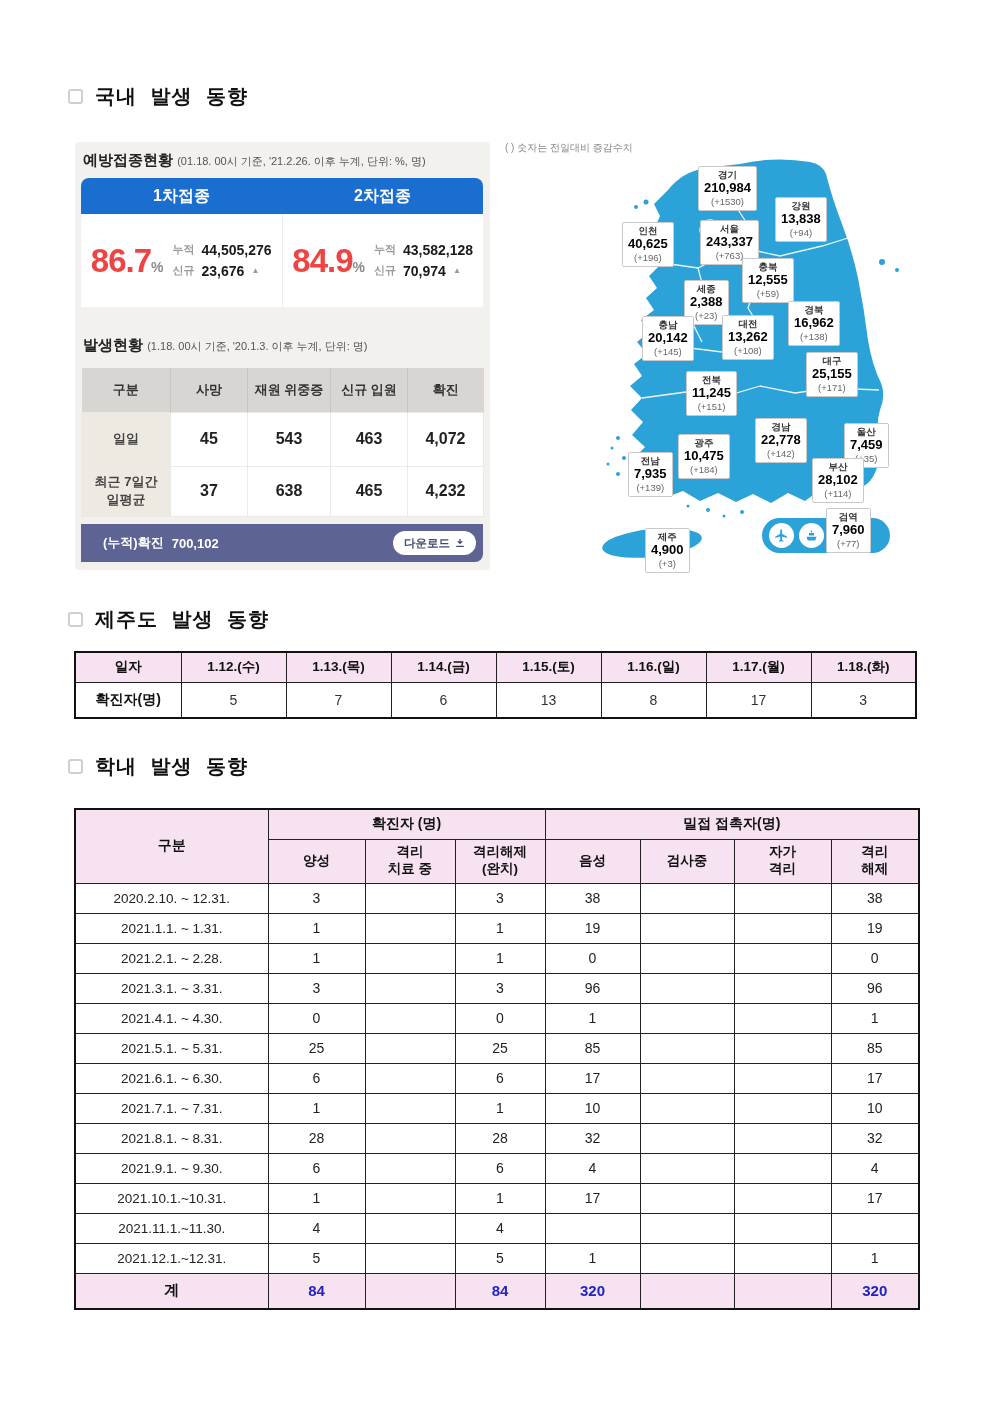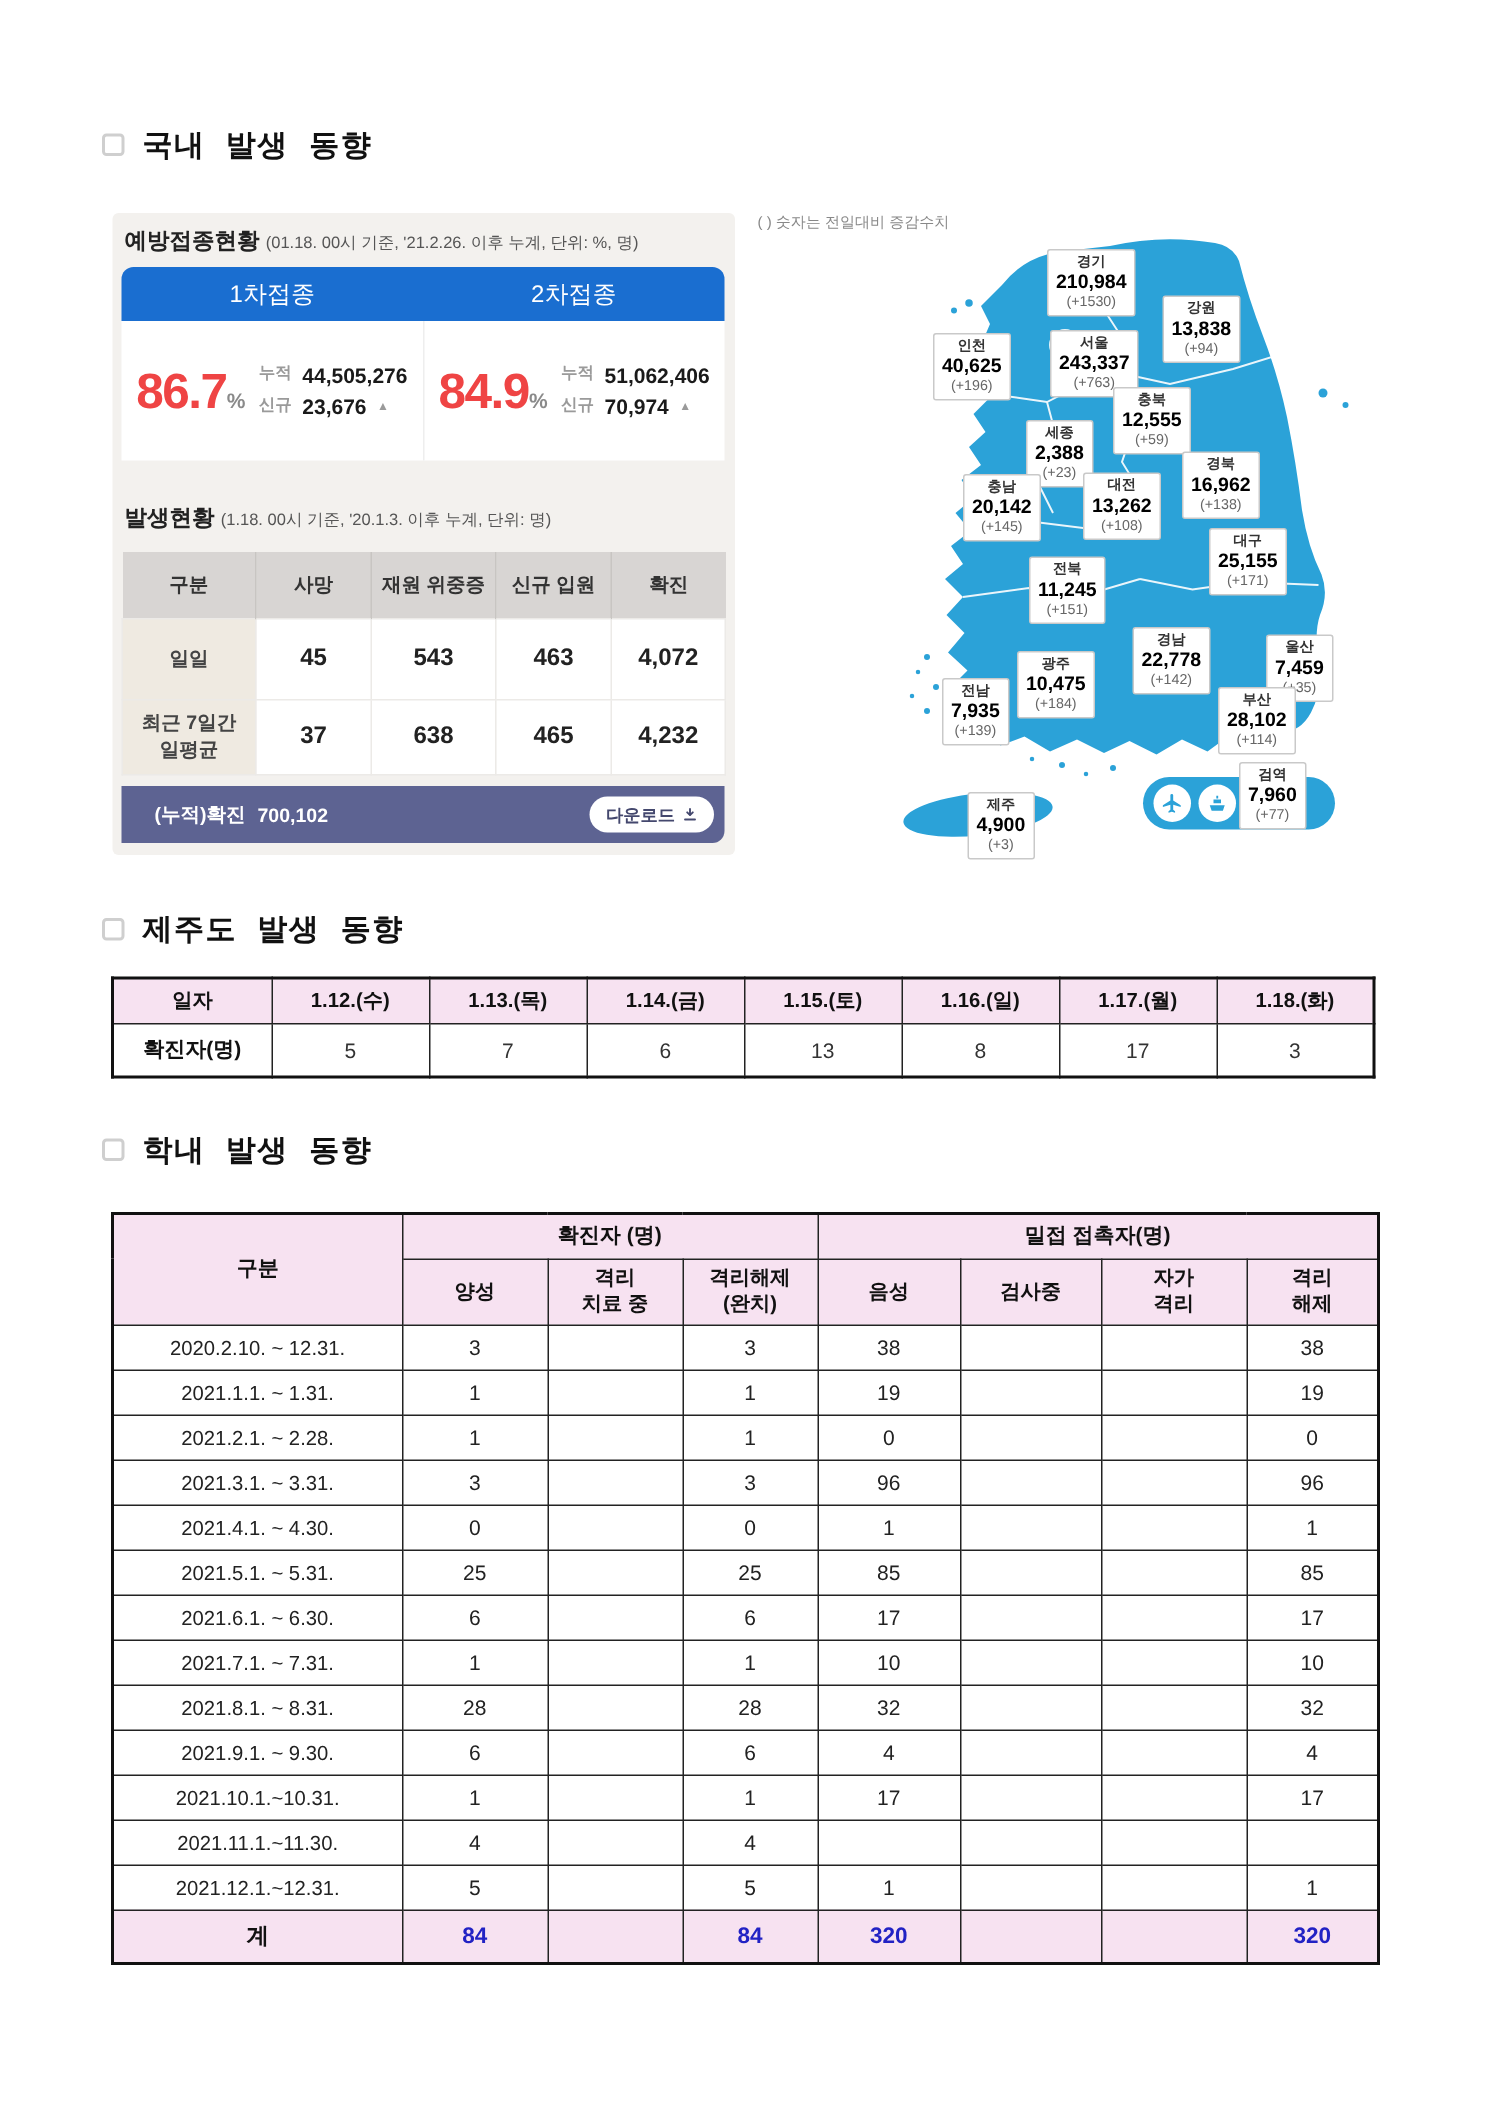--- a/index.html
+++ b/index.html
@@ -10,21 +10,21 @@
   .sec-title { position:absolute; left:68px; display:flex; align-items:center; gap:12px; }
   .chk { width:15px; height:15px; border:2px solid #cfcfcf; border-radius:3px; background:#fff; flex:0 0 auto; }
   .sec-text { font-size:20px; font-weight:800; color:#111; letter-spacing:1px; word-spacing:7px; }
 
   
   .vax-panel { position:absolute; left:75px; top:142px; width:415px; height:428px; background:#f3f1ee; border-radius:4px; }
   .vax-head { position:absolute; left:8px; top:9px; width:400px; font-size:15px; color:#222; }
   .vax-head b { font-weight:800; font-size:15px; }
   .vax-head .note { font-size:11px; color:#555; font-weight:400; }
   .vax-bar { position:absolute; left:6px; top:36px; width:402px; height:36px; background:#1a6ed0; border-radius:8px 8px 0 0; display:flex; }
-  .vax-tab { flex:1; display:flex; align-items:center; justify-content:center; color:#fff; font-size:16px; font-weight:400; cursor:default; }
+  .vax-tab { flex:1; display:flex; align-items:center; justify-content:center; color:#fff; font-size:16px; font-weight:700; cursor:default; }
   .vax-body { position:absolute; left:6px; top:72px; width:402px; height:93px; background:#fff; display:flex; }
   .dose { flex:1; display:flex; align-items:center; justify-content:center; gap:9px; }
   .dose + .dose { border-left:1px solid #eee; }
   .pct-num { font-size:33px; font-weight:800; color:#ef4444; letter-spacing:-1px; }
   .pct-unit { font-size:14px; font-weight:700; color:#8a8a8a; }
   .stat-line { display:flex; align-items:center; gap:7px; line-height:1.45; }
   .stat-label { font-size:11px; color:#9a9a9a; font-weight:700; }
   .stat-val { font-size:14px; color:#1a1a1a; font-weight:800; }
   .up { font-size:8px; color:#9a9a9a; }
 
@@ -113,21 +113,21 @@
           </div>
         </div>
       </div>
       <div class="dose">
         <div>
           <span class="pct-num">84.9</span><span class="pct-unit">%</span>
         </div>
         <div>
           <div class="stat-line">
             <span class="stat-label">누적</span>
-            <span class="stat-val">51,062,406</span>
+            <span class="stat-val">43,582,128</span>
           </div>
           <div class="stat-line">
             <span class="stat-label">신규</span>
             <span class="stat-val">70,974</span>
             <span class="up">▲</span>
           </div>
         </div>
       </div>
     </div>
 

